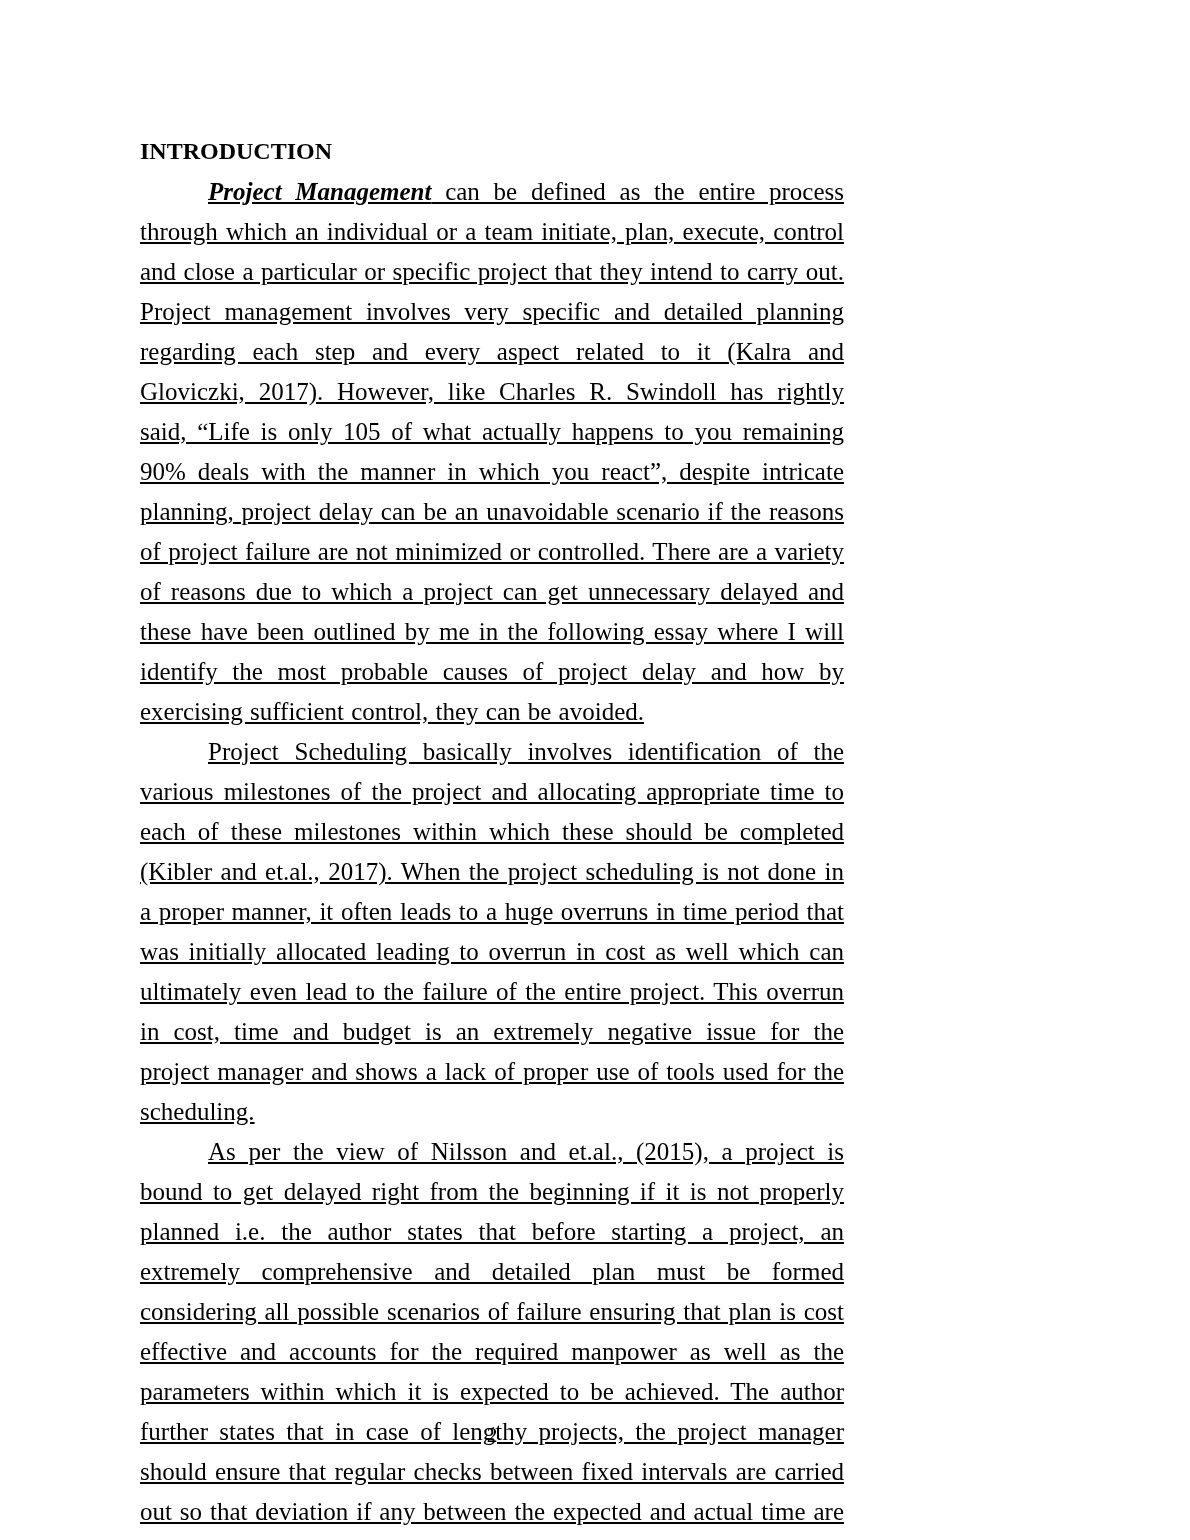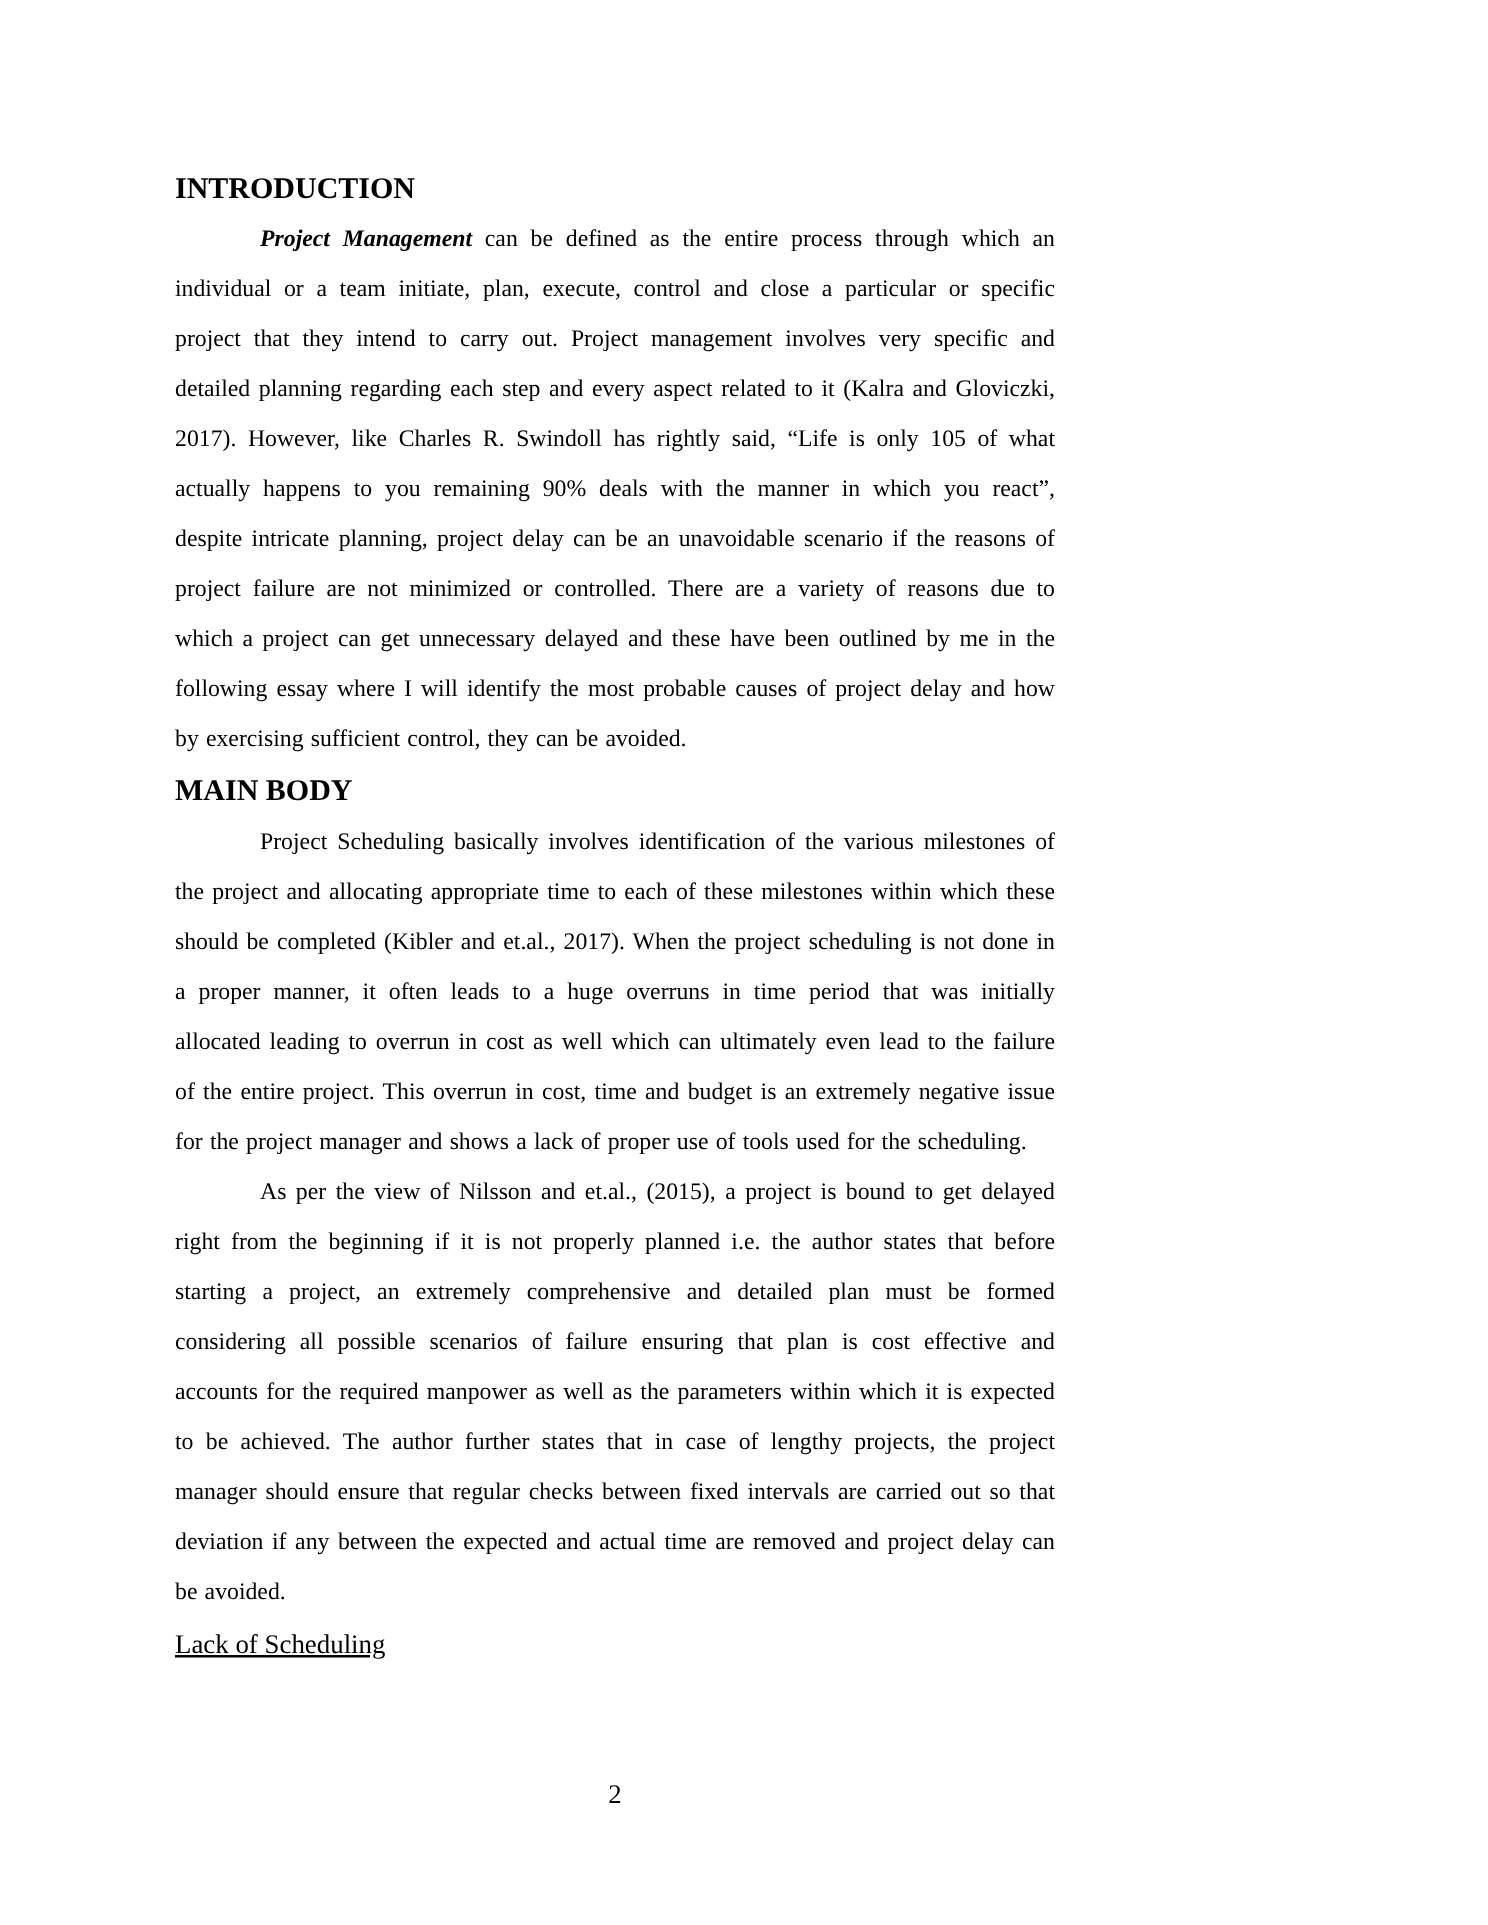--- a/index.html
+++ b/index.html
@@ -19,27 +19,28 @@
     overflow: hidden;
   }
   h1.doc-heading {
     font-size: 24px;
     font-weight: bold;
     line-height: 42px;
     margin: 0;
     padding: 0;
   }
   p.body-para {
-    font-size: 19px;
+    font-size: 25px;
     line-height: 40px;
     text-align: justify;
     text-indent: 68px;
     margin: 0;
     padding: 0;
     word-spacing: 1px;
+    text-decoration: underline;
   }
   p.body-para .lead-term {
     font-weight: bold;
     font-style: italic;
   }
   p.subhead {
     font-size: 21.5px;
     line-height: 42px;
     text-decoration: underline;
     margin: 0;
@@ -57,21 +58,20 @@
 </style>
 </head>
 <body>
 
 <div class="page">
 
   <h1 class="doc-heading">INTRODUCTION</h1>
 
   <p class="body-para"><span class="lead-term">Project Management</span><span> can be defined as the entire process through which an individual or a team initiate, plan, execute, control and close a particular or specific project that they intend to carry out. Project management involves very specific and detailed planning regarding each step and every aspect related to it (Kalra and Gloviczki, 2017). However, like Charles R. Swindoll has rightly said, “Life is only 105 of what actually happens to you remaining 90% deals with the manner in which you react”, despite intricate planning, project delay can be an unavoidable scenario if the reasons of project failure are not minimized or controlled. There are a variety of reasons due to which a project can get unnecessary delayed and these have been outlined by me in the following essay where I will identify the most probable causes of project delay and how by exercising sufficient control, they can be avoided.</span></p>
 
-  <h1 class="doc-heading">MAIN BODY</h1>
 
 
   <p class="body-para">Project Scheduling basically involves identification of the various milestones of the project and allocating appropriate time to each of these milestones within which these should be completed (Kibler and et.al., 2017). When the project scheduling is not done in a proper manner, it often leads to a huge overruns in time period that was initially allocated leading to overrun in cost as well which can ultimately even lead to the failure of the entire project. This overrun in cost, time and budget is an extremely negative issue for the project manager and shows a lack of proper use of tools used for the scheduling.</p>
 
   <p class="body-para">As per the view of Nilsson and et.al., (2015), a project is bound to get delayed right from the beginning if it is not properly planned i.e. the author states that before starting a project, an extremely comprehensive and detailed plan must be formed considering all possible scenarios of failure ensuring that plan is cost effective and accounts for the required manpower as well as the parameters within which it is expected to be achieved. The author further states that in case of lengthy projects, the project manager should ensure that regular checks between fixed intervals are carried out so that deviation if any between the expected and actual time are removed and project delay can be avoided.</p>
 
   <p class="subhead">Lack of Scheduling</p>
 
 
   <div class="page-number">2</div>

